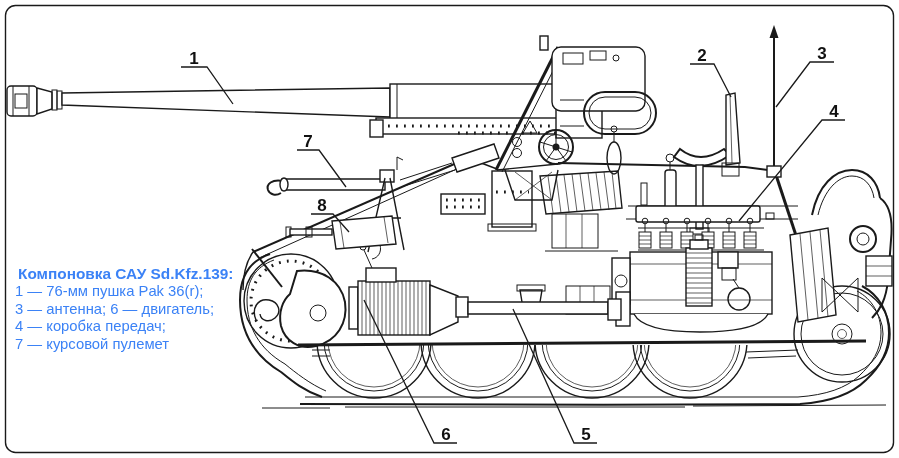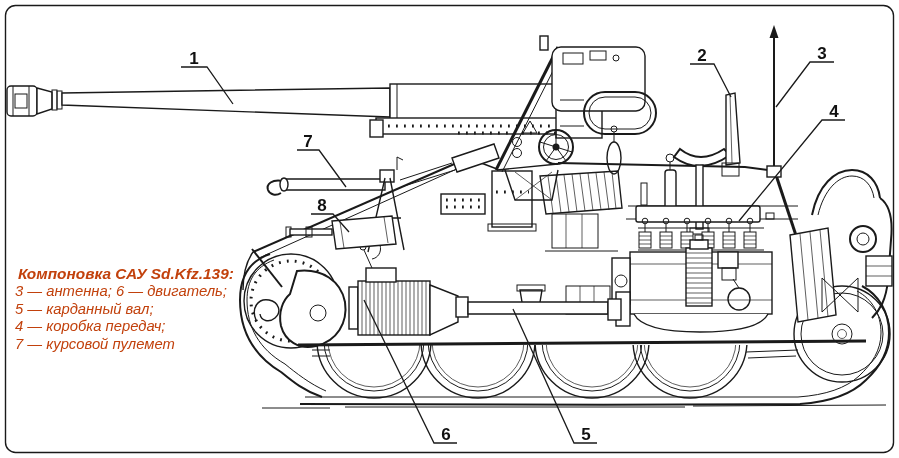--- a/index.html
+++ b/index.html
@@ -2,22 +2,22 @@
 <html><head>
 <meta charset="utf-8">
 <style>
   html,body{margin:0;padding:0;background:#ffffff;}
   .page{
     position:relative;width:899px;height:458px;background:#ffffff;
     font-family:"Liberation Sans",sans-serif;overflow:hidden;
   }
   .page svg{position:absolute;left:0;top:0;}
   .legend{
-    position:absolute;left:15px;top:265px;width:300px;color:#c2410c;
-    font-style:italic;line-height:17.4px;font-size:14.8px;
+    position:absolute;left:15px;top:265px;width:300px;color:#3b82f6;
+    line-height:17.4px;font-size:14.8px;
   }
   .legend .legend-title{font-weight:bold;font-size:15.4px;margin:0 0 1px 3px;}
   .legend p{margin:0;}
   svg text.co{
     font-family:"Liberation Sans",sans-serif;font-weight:bold;
     font-size:17px;fill:#111;text-anchor:middle;
   }
   .s  {stroke:#1a1a1a;fill:none;stroke-width:1.4;}
   .s1 {stroke:#1a1a1a;fill:none;stroke-width:1;}
   .s07{stroke:#1a1a1a;fill:none;stroke-width:0.7;}
@@ -308,18 +308,18 @@
         </g>
     <g>
           <path class="lead" d="M311,214 L333,214 L349,232"></path>
           <text class="co" x="322" y="211">8</text>
         </g>
   </g>
 </svg>
 
 <div class="legend">
   <p class="legend-title">Компоновка САУ Sd.Kfz.139:</p>
+  <p>1 — 76-мм пушка Pak 36(r);</p>
   <p>3 — антенна; 6 — двигатель;</p>
-  <p>5 — карданный вал;</p>
   <p>4 — коробка передач;</p>
   <p>7 — курсовой пулемет</p>
 </div>
 </div>
 
 </body></html>

